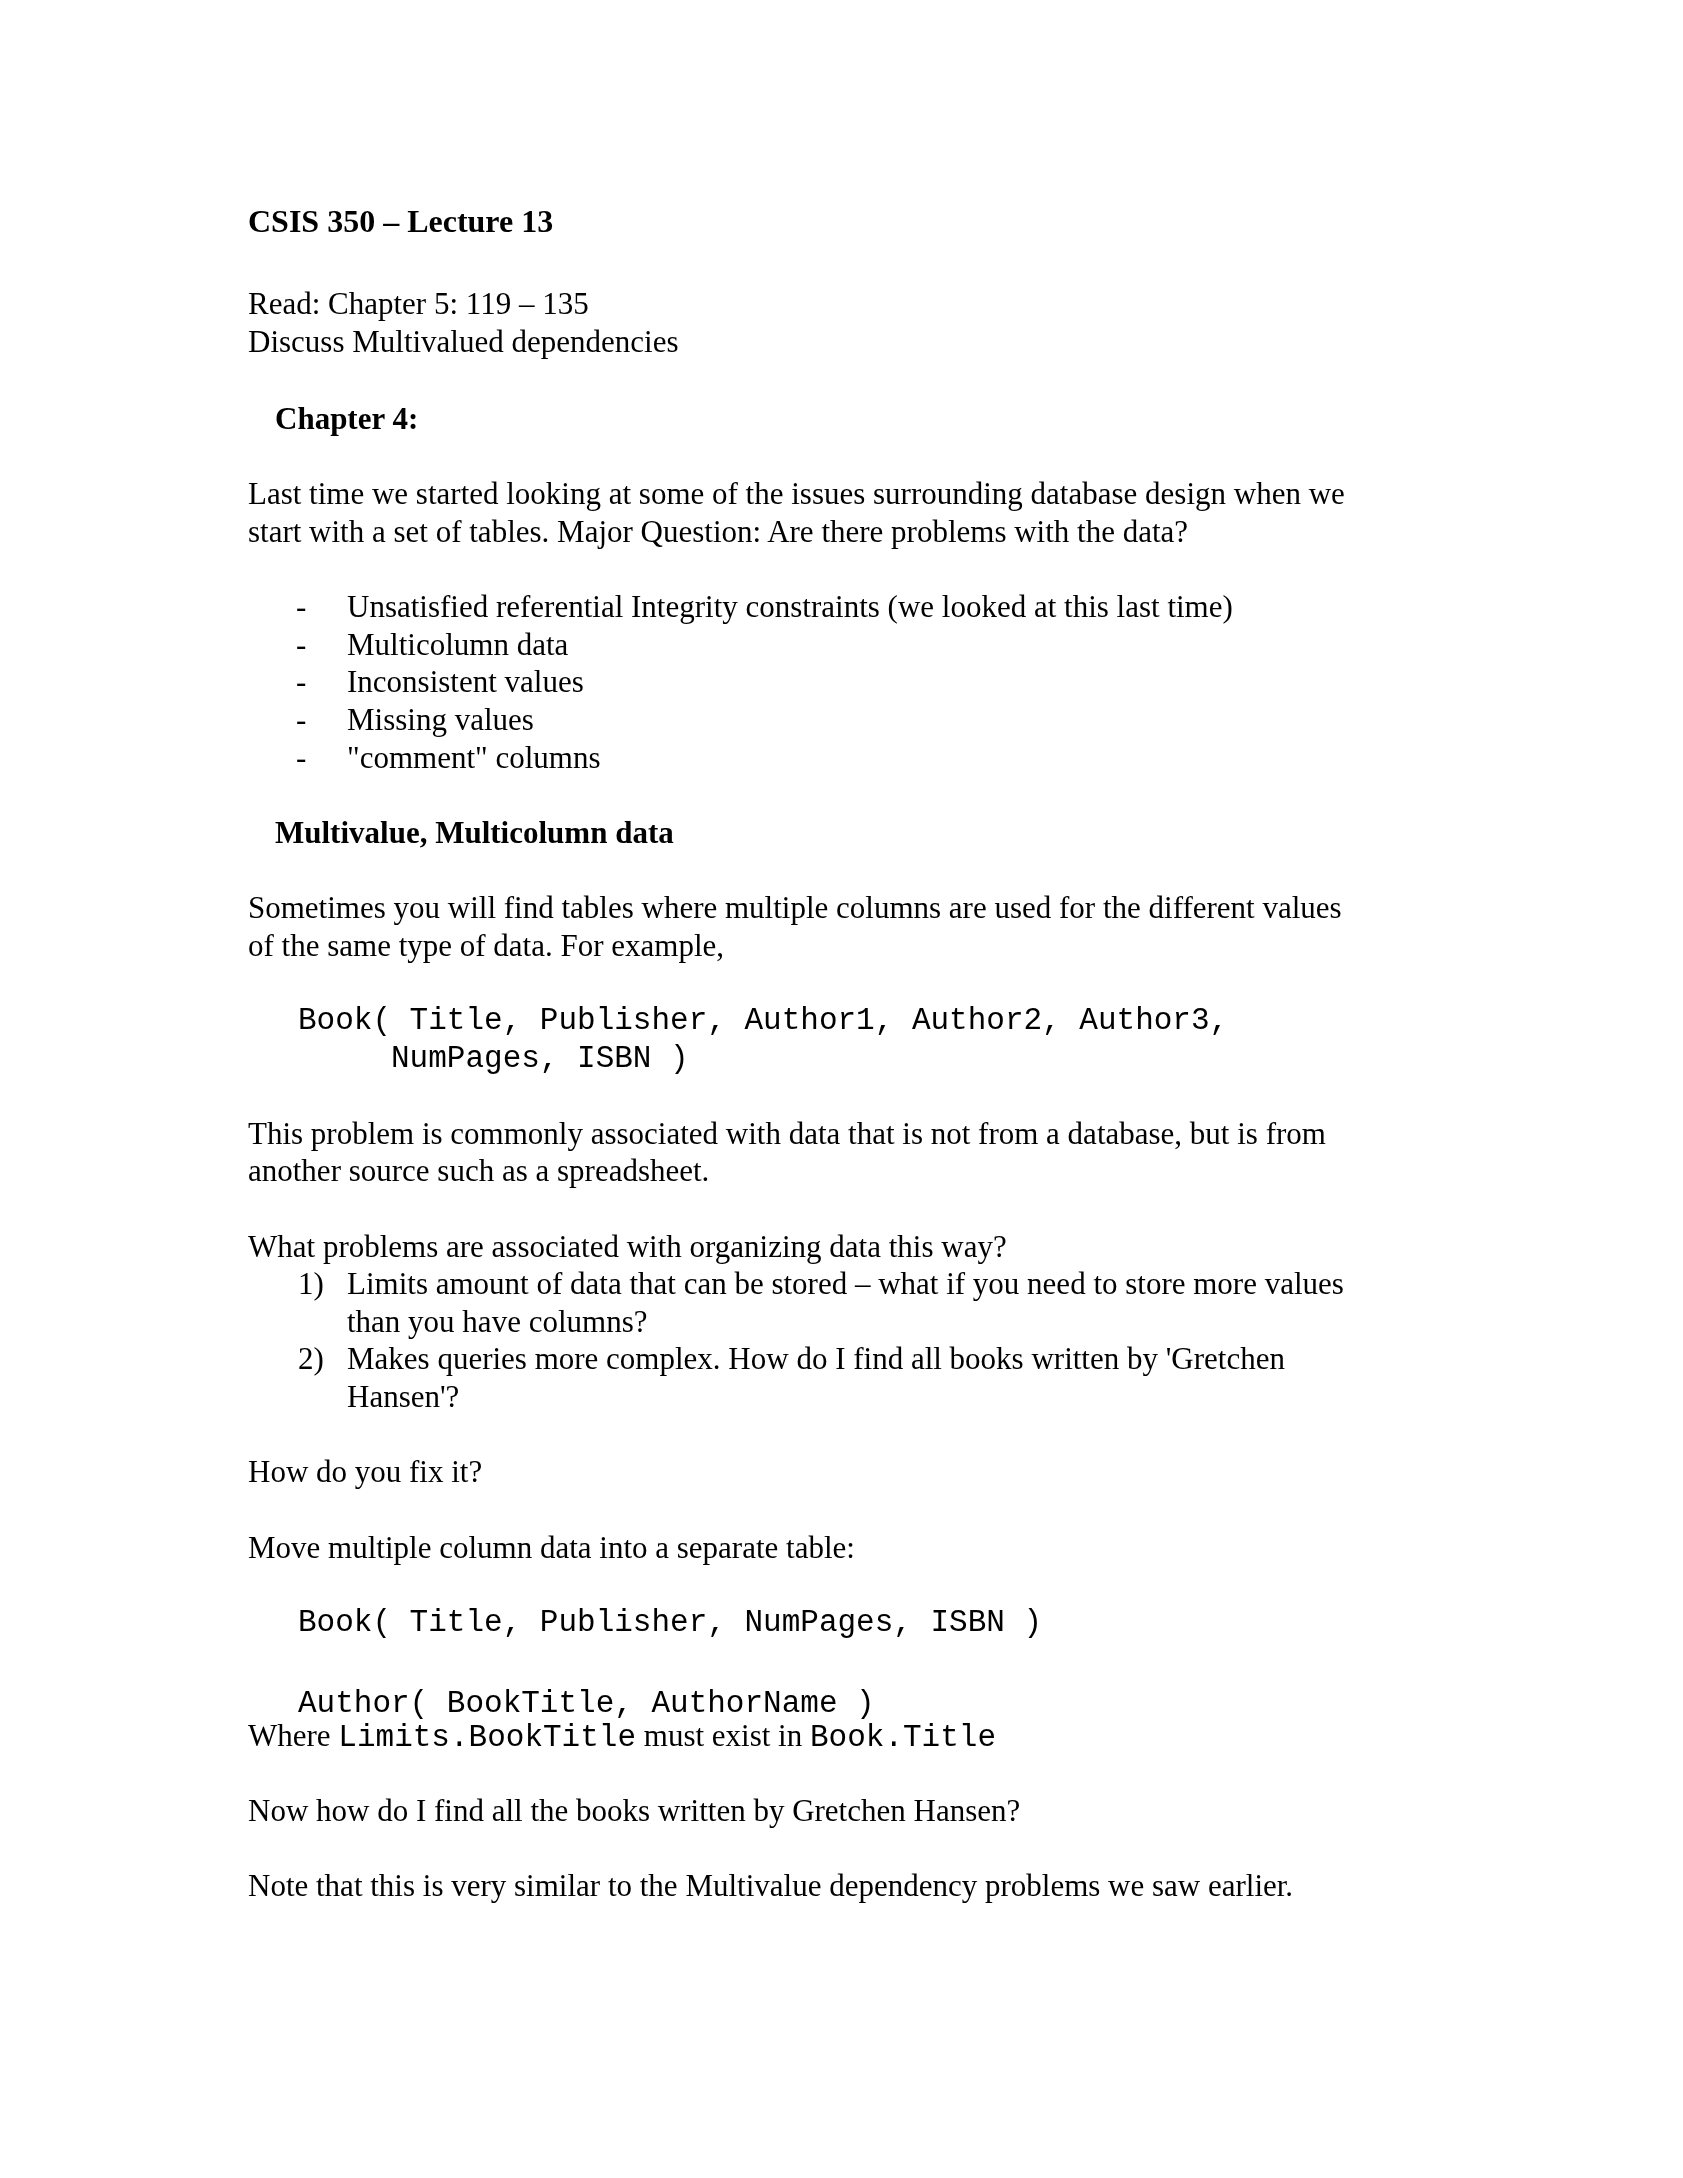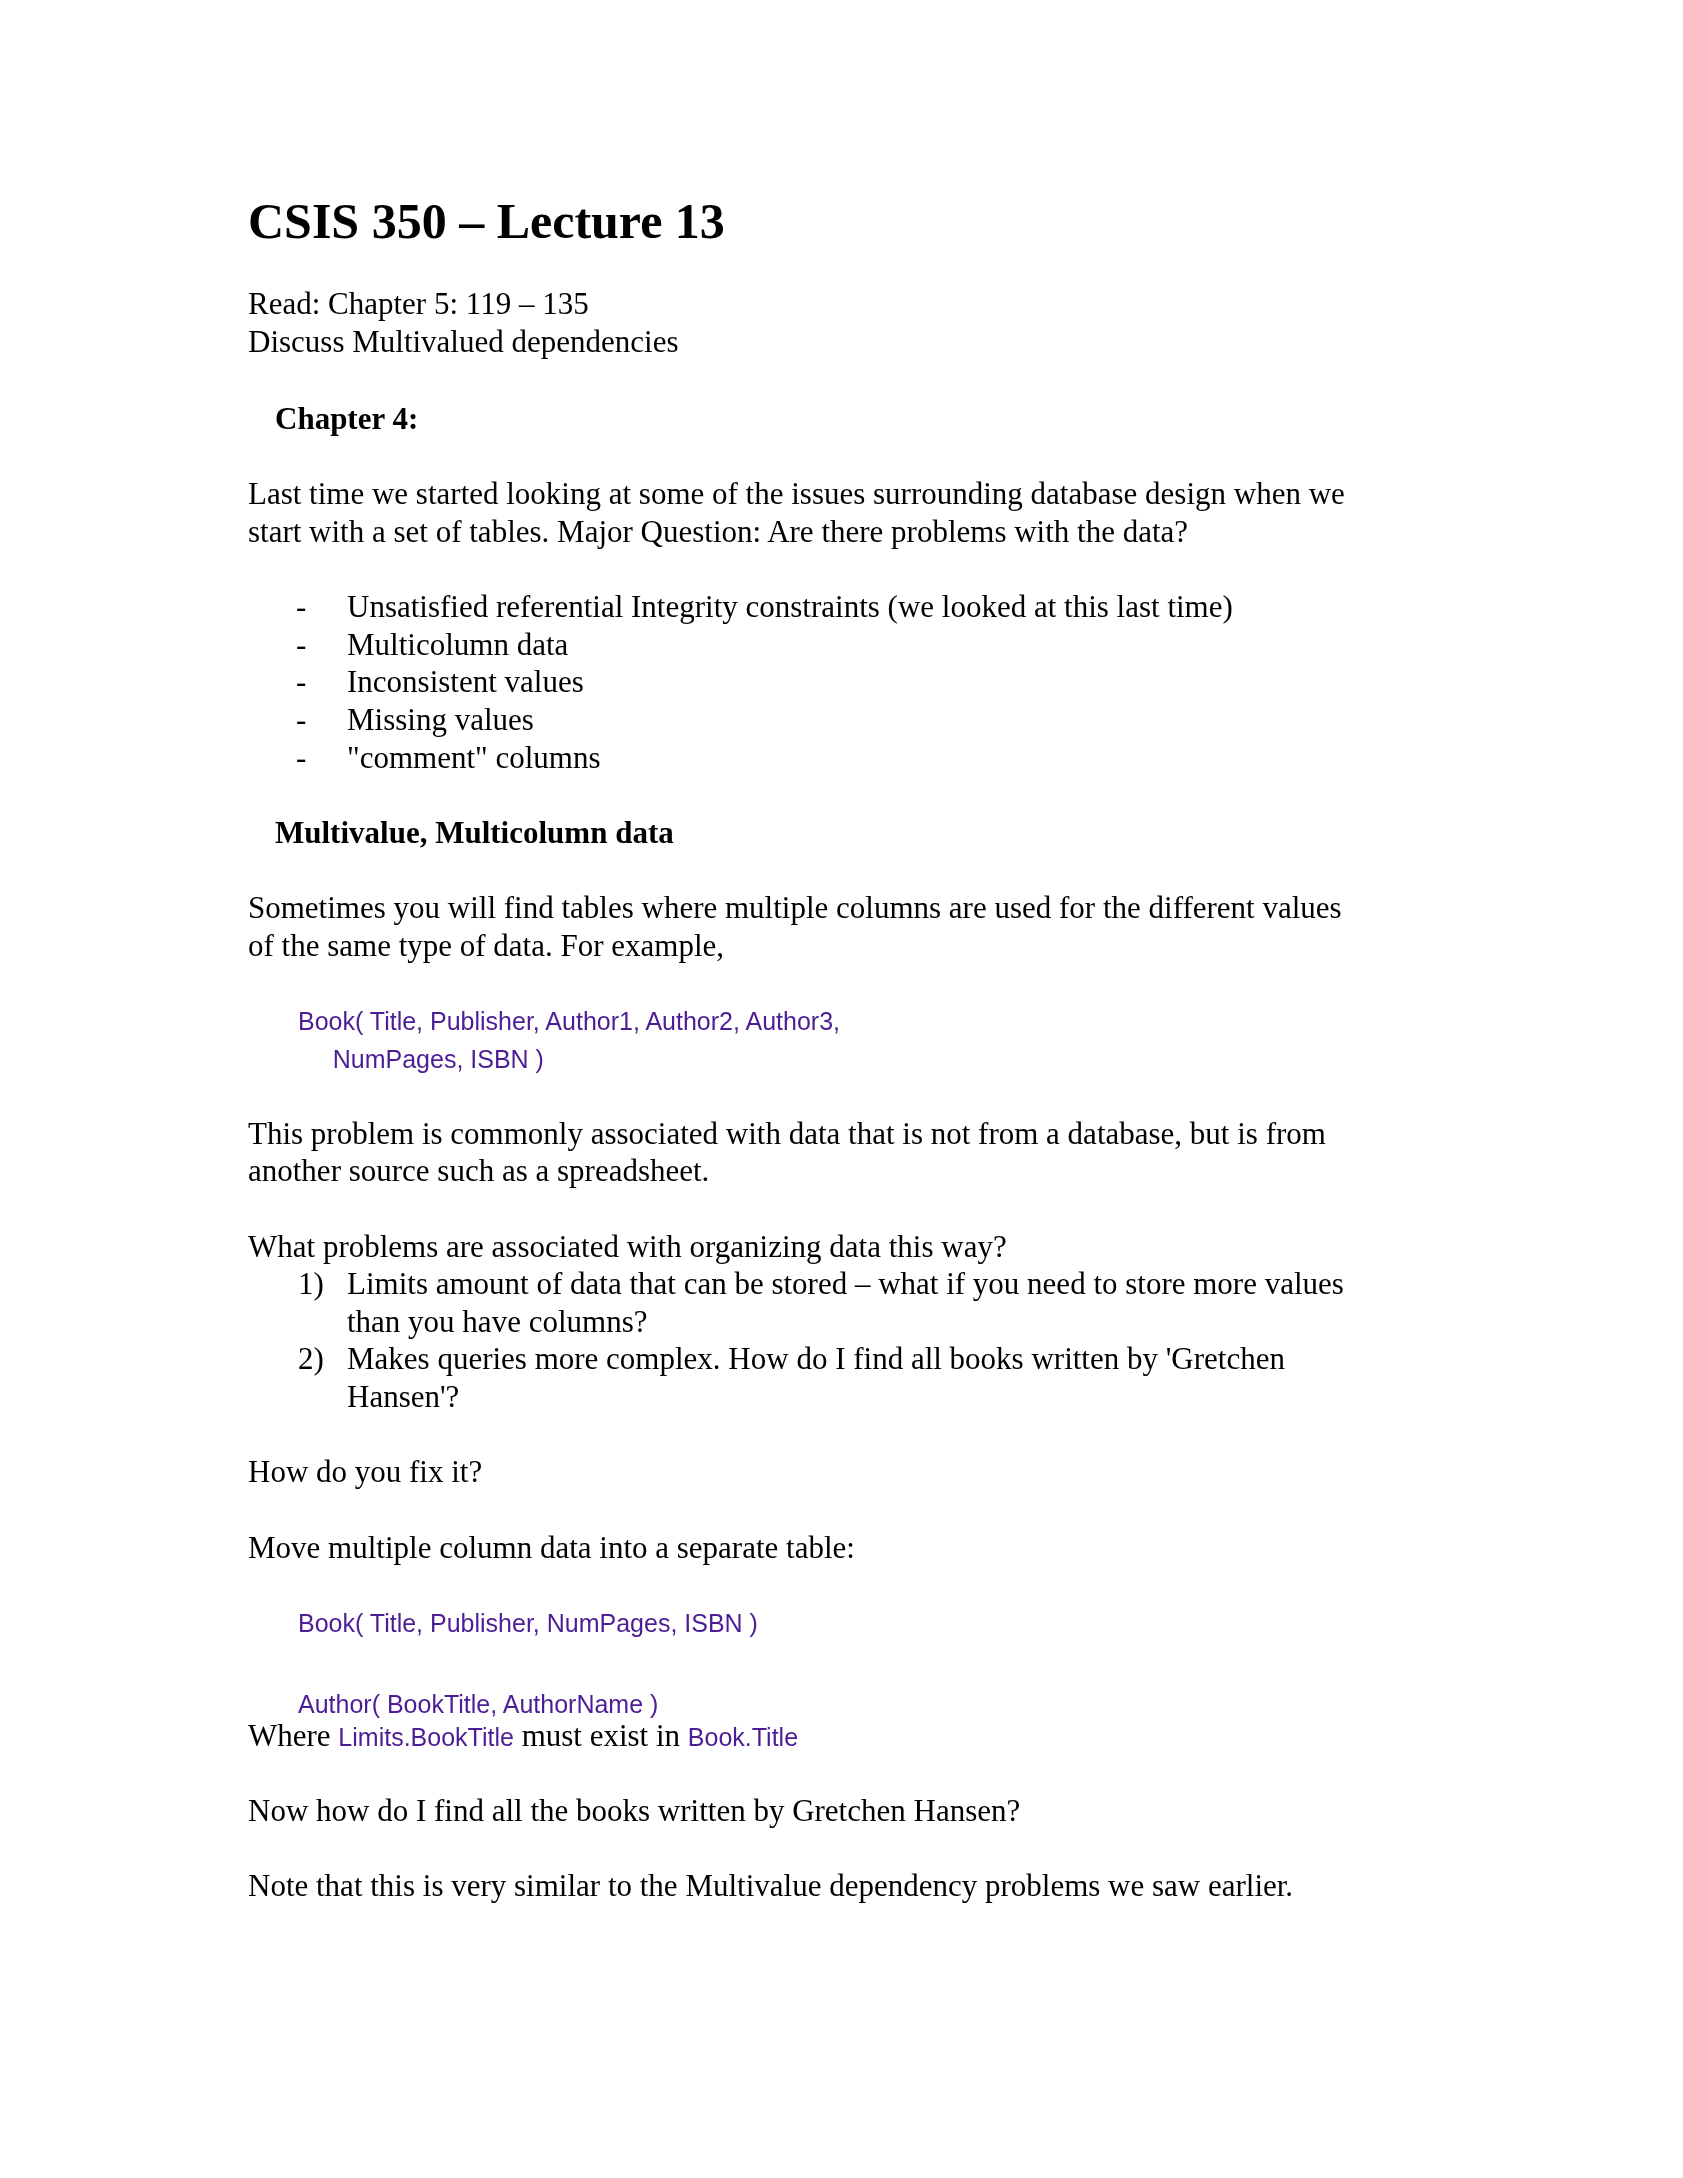--- a/index.html
+++ b/index.html
@@ -3,25 +3,25 @@
 <meta charset="utf-8">
 <style>
   html, body { margin: 0; padding: 0; background: #ffffff; }
   body { width: 1683px; height: 2178px; position: relative; overflow: hidden; }
   .page {
     position: absolute; left: 248px; top: 0; width: 1188px;
     font-family: "Liberation Serif", "DejaVu Serif", serif;
     color: #000; font-size: 31px; line-height: 38px;
   }
   .abs { position: absolute; left: 0; white-space: nowrap; }
-  .title { font-size: 50px; font-weight: bold; line-height: 50px; }
+  .title { font-size: 32px; font-weight: bold; line-height: 50px; }
   .bold { font-weight: bold; margin-left: 27px; }
   .code {
-    font-family: Liberation Sans, sans-serif;
-    color: #4c1d95; font-size: 25px; white-space: pre;
+    font-family: Liberation Mono, monospace;
+    color: #000000; font-size: 31px; white-space: pre;
   }
   .bullet-dash { position: absolute; left: 48px; }
   .bullet-text { position: absolute; left: 99px; }
   .num { position: absolute; left: 50px; }
   .numtext { position: absolute; left: 99px; }
 </style>
 </head>
 <body>
 
 <div class="page">

